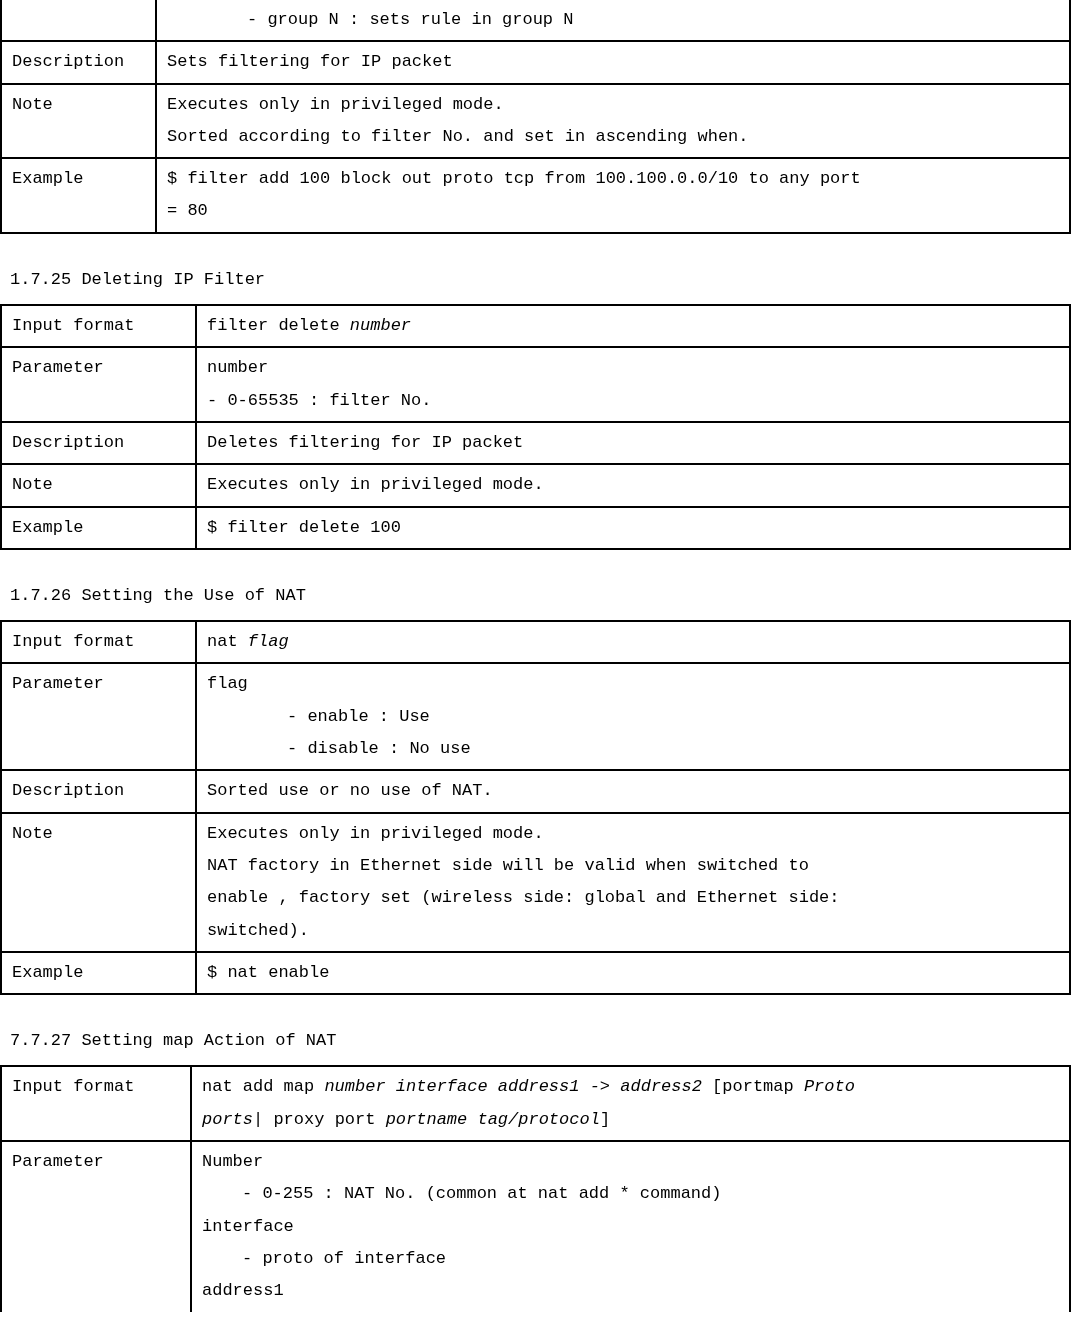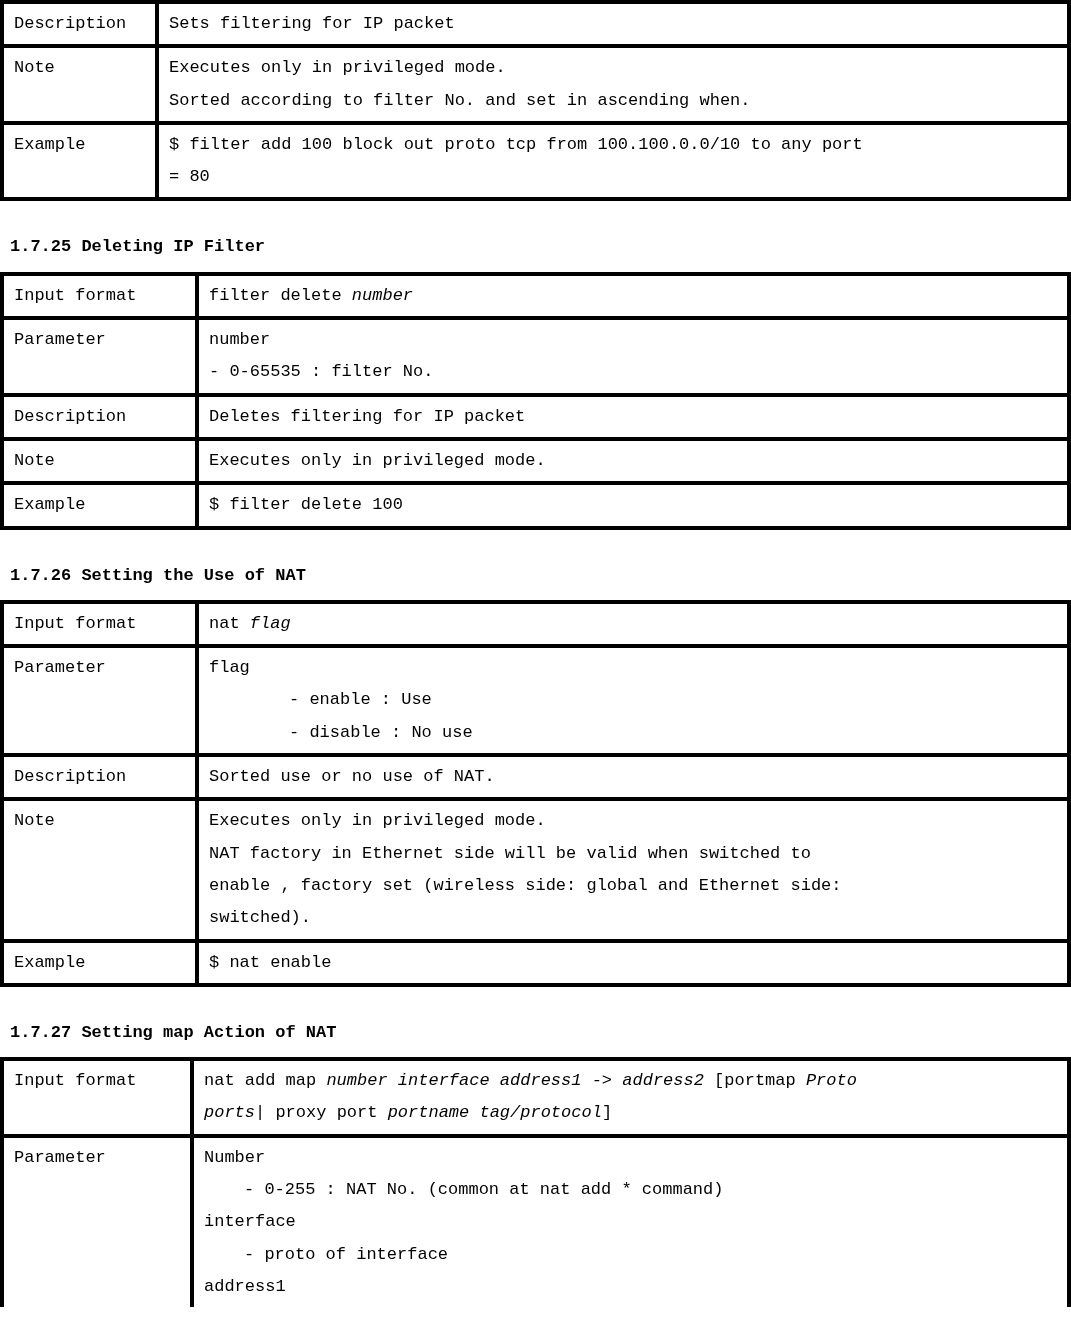--- a/index.html
+++ b/index.html
@@ -11,31 +11,30 @@
     margin: 0;
     padding: 0;
     width: 1071px;
   }
   table {
     border-collapse: collapse;
     width: 100%;
     table-layout: fixed;
   }
   td {
-    border: 4px solid #000000;
+    border: 2px solid #000000;
     padding: 4px 10px;
     vertical-align: top;
     word-wrap: break-word;
   }
   .label-col-1 { width: 155px; }
   .label-col-2 { width: 195px; }
   .label-col-3 { width: 190px; }
   .section-title {
     margin: 30px 0 8px 10px;
-    font-weight: bold;
   }
   .indent {
     padding-left: 80px;
     display: block;
   }
   .indent-sm {
     padding-left: 40px;
     display: block;
   }
   .italic { font-style: italic; }
@@ -43,20 +42,26 @@
 </style>
 </head>
 <body>
 
 <table>
   <colgroup>
       <col class="label-col-1">
       <col>
     </colgroup>
   <tbody>
+      <tr class="first-row-no-top">
+    <td style="border-bottom:1px solid #000;border-top:none"></td>
+    <td style="border-top:none">
+      <span class="indent">- group N : sets rule in group N</span>
+    </td>
+  </tr>
   <tr>
     <td>Description</td>
     <td>Sets filtering for IP packet</td>
   </tr>
   <tr>
     <td>Note</td>
     <td>
       <div>Executes only in privileged mode.</div>
       <div>Sorted according to filter No. and set in ascending when.</div>
     </td>
@@ -140,21 +145,21 @@
       <div>switched).</div>
     </td>
   </tr>
   <tr>
     <td>Example</td>
     <td>$ nat enable</td>
   </tr>
 </tbody>
   </table>
 
-<div class="section-title">1.7.27 Setting map Action of NAT</div>
+<div class="section-title">7.7.27 Setting map Action of NAT</div>
 <table style="border-bottom:none">
   <colgroup>
       <col class="label-col-3">
       <col>
     </colgroup>
   <tbody>
       <tr>
     <td>Input format</td>
     <td>
       <div><span>nat add map </span><span class="italic">number interface address1 -&gt; address2 </span><span>[portmap </span><span class="italic">Proto</span></div>

